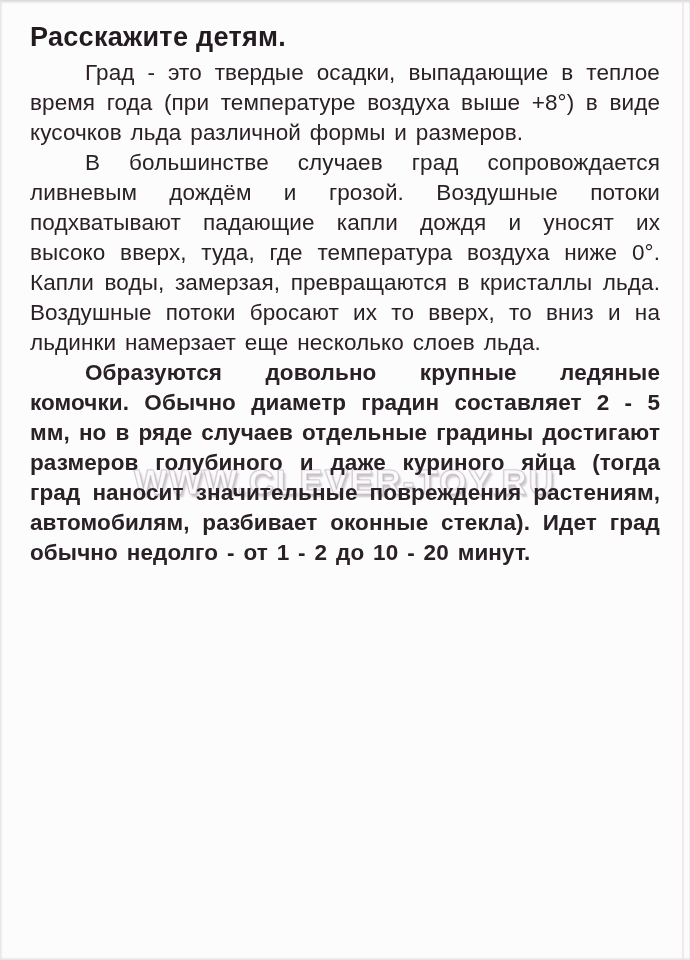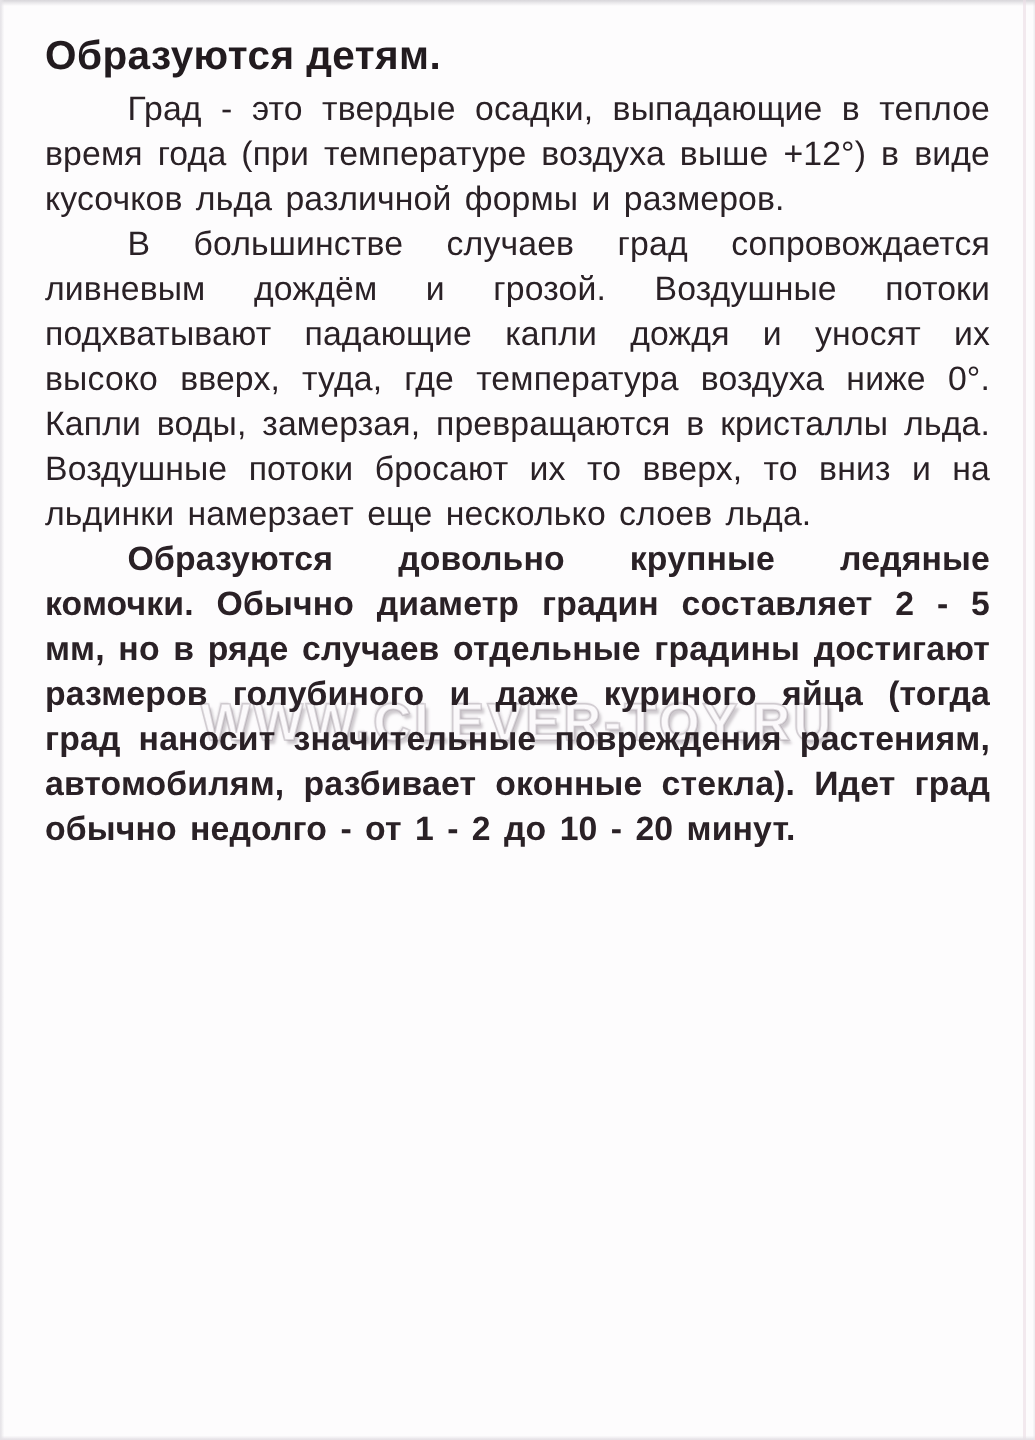--- a/index.html
+++ b/index.html
@@ -93,22 +93,22 @@
 <div class="page">
 
   <div class="edge edge-top"></div>
   <div class="edge edge-left"></div>
   <div class="edge edge-right"></div>
   <div class="edge edge-bottom"></div>
 
   <div class="watermark">WWW.CLEVER-TOY.RU</div>
 
   <div class="content">
-    <h1 class="title">Образуются детям.</h1>
+    <h1 class="title">Расскажите детям.</h1>
 
-    <p class="body-para">Град - это твердые осадки, выпадающие в теплое время года (при температуре воздуха выше +12°) в виде кусочков льда различной формы и размеров.</p>
+    <p class="body-para">Град - это твердые осадки, выпадающие в теплое время года (при температуре воздуха выше +8°) в виде кусочков льда различной формы и размеров.</p>
 
     <p class="body-para">В большинстве случаев град сопровождается ливневым дождём и грозой. Воздушные потоки подхватывают падающие капли дождя и уносят их высоко вверх, туда, где температура воздуха ниже 0°. Капли воды, замерзая, превращаются в кристаллы льда. Воздушные потоки бросают их то вверх, то вниз и на льдинки намерзает еще несколько слоев льда.</p>
 
     <p class="body-para">Образуются довольно крупные ледяные комочки. Обычно диаметр градин составляет 2 - 5 мм, но в ряде случаев отдельные градины достигают размеров голубиного и даже куриного яйца (тогда град наносит значительные повреждения растениям, автомобилям, разбивает оконные стекла). Идет град обычно недолго - от 1 - 2 до 10 - 20 минут.</p>
   </div>
 
 </div>
 
 </body></html>

